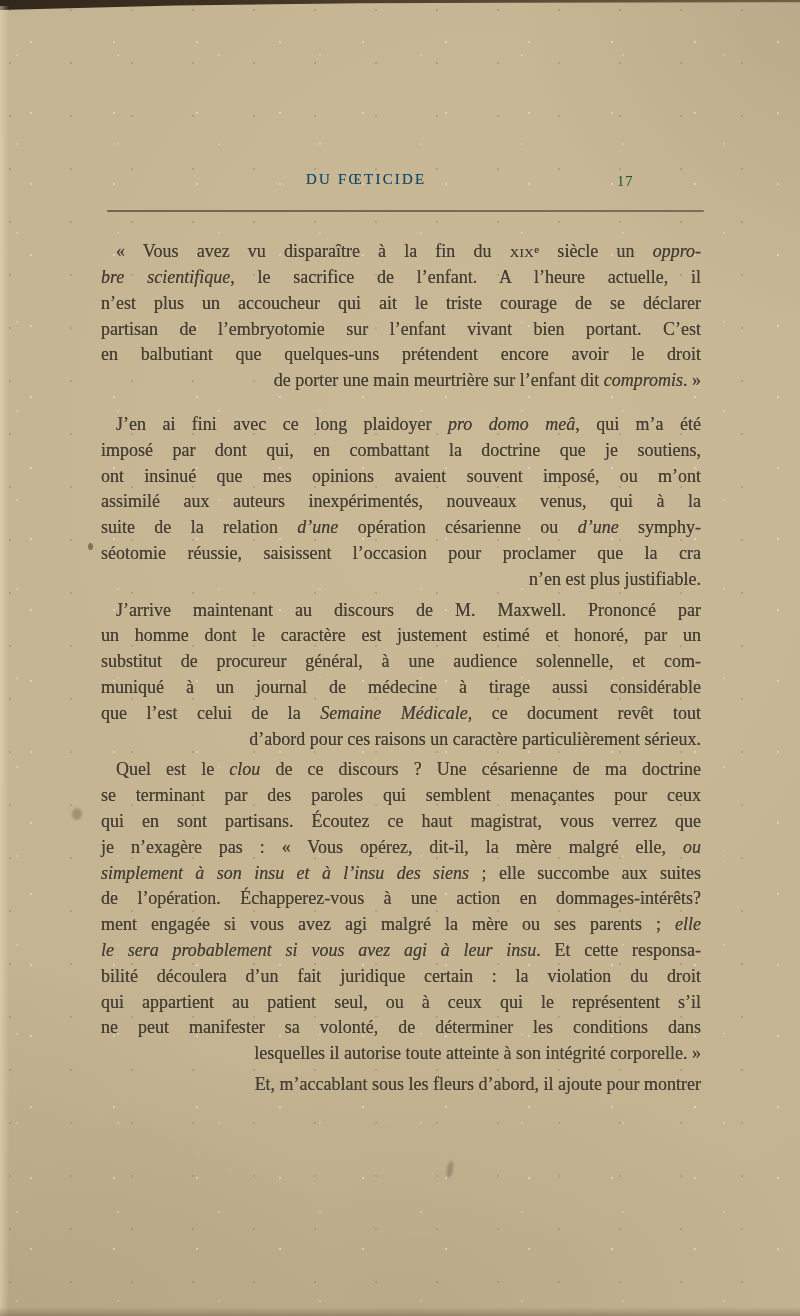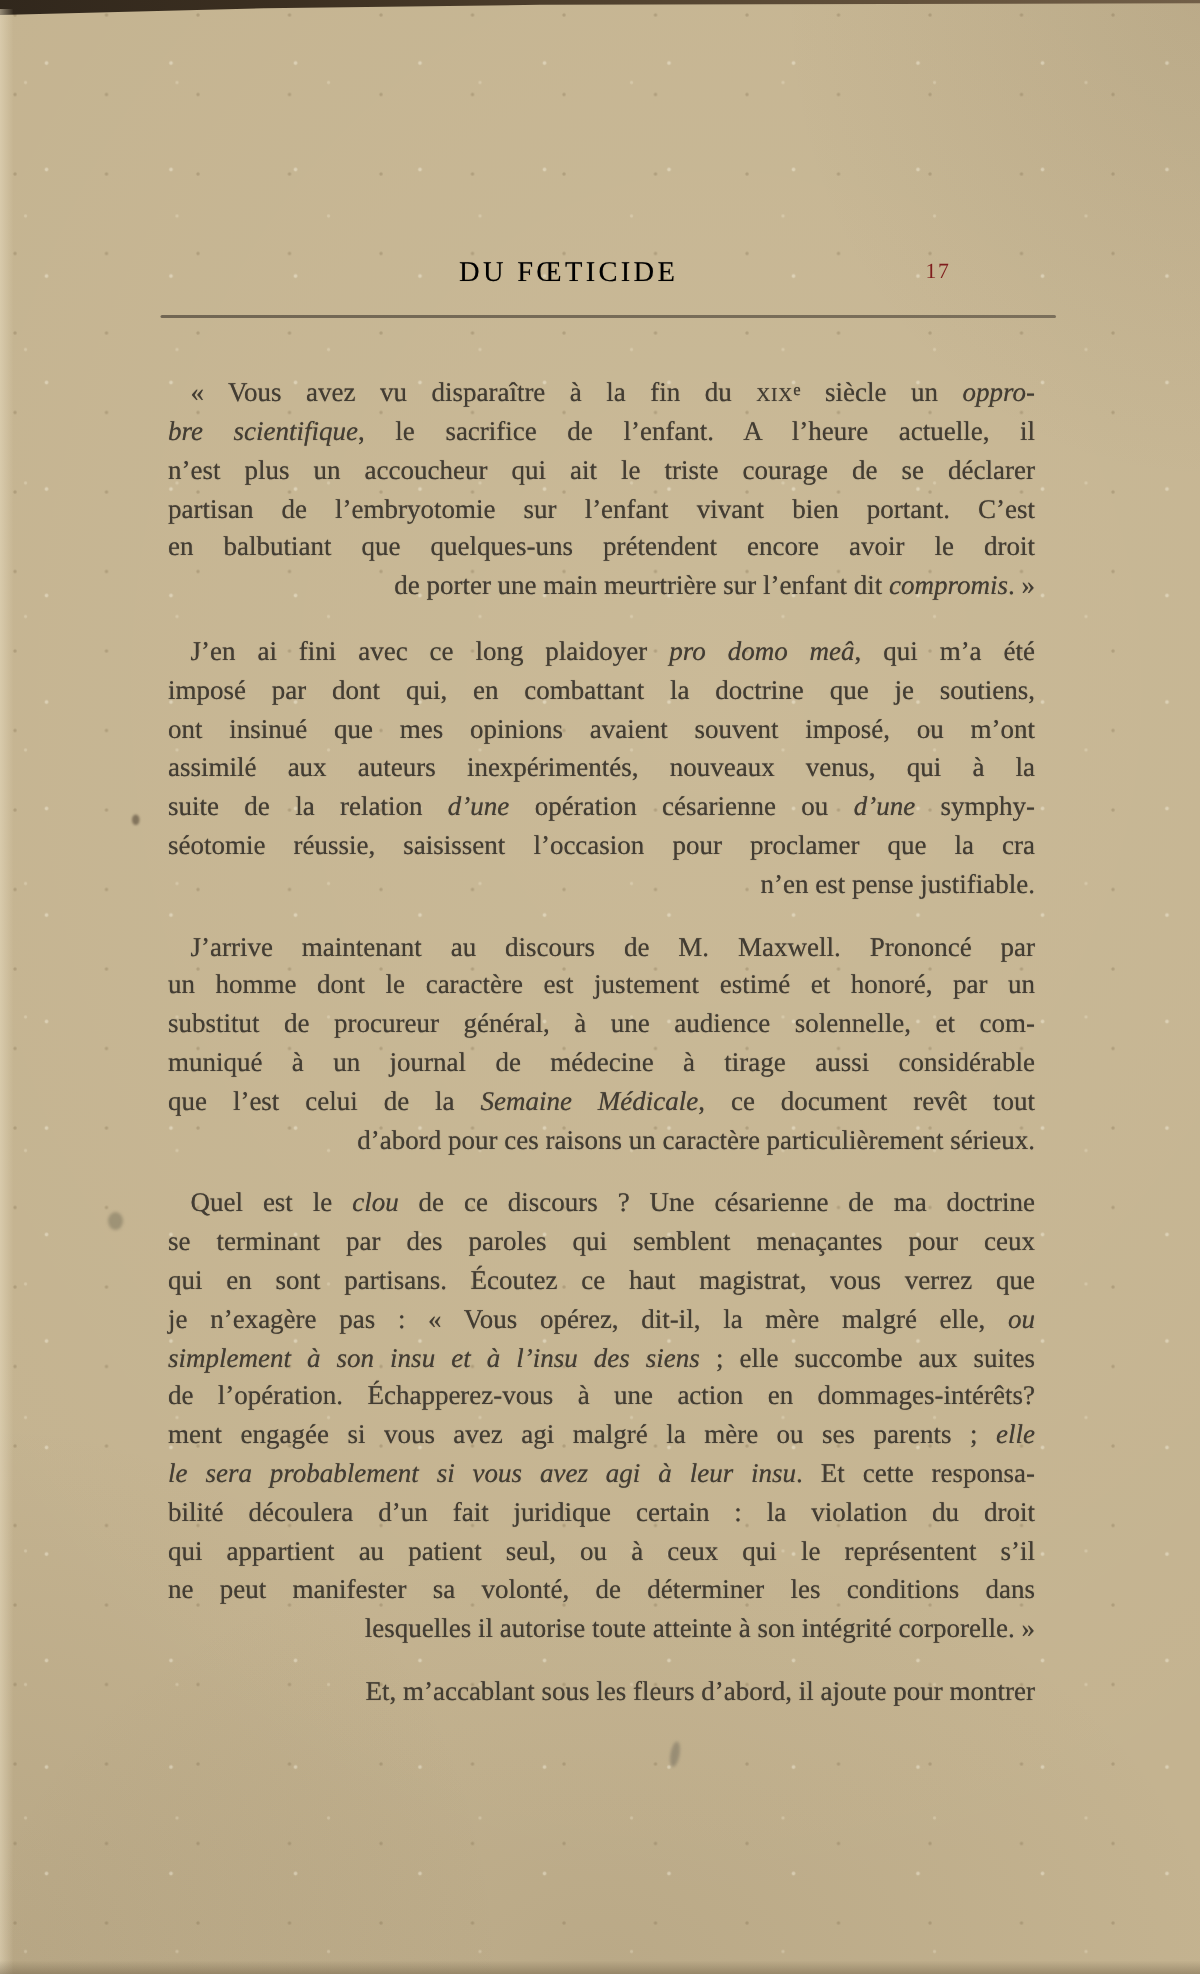--- a/index.html
+++ b/index.html
@@ -43,39 +43,39 @@
   .spot { position: absolute; border-radius: 50%; pointer-events: none; }
   .spot-1 { left: 72px; top: 808px; width: 10px; height: 12px;
             background: rgba(125,118,94,0.55); filter: blur(1.2px); }
   .spot-2 { left: 447px; top: 1161px; width: 6px; height: 17px;
             background: rgba(105,99,87,0.45); filter: blur(1px); transform: rotate(10deg); }
   .spot-3 { left: 88px; top: 543px; width: 5px; height: 7px;
             background: rgba(74,62,48,0.55); filter: blur(0.6px); }
   
   .running-title {
     position: absolute; top: 171px; left: 306px;
-    font-size: 19px; letter-spacing: 2.2px; color: #000000;
+    font-size: 15px; letter-spacing: 2.2px; color: #0c4a6e;
     text-shadow: 0 0 0.5px rgba(88,78,62,0.7);
   }
   .page-number {
     position: absolute; top: 173px; left: 617px;
-    font-size: 14.5px; letter-spacing: 1px; color: #7f1d1d;
+    font-size: 14.5px; letter-spacing: 1px; color: #14532d;
   }
   .head-rule {
     position: absolute; top: 210px; left: 107px; width: 597px; height: 2px;
     background: linear-gradient(to right, rgba(98,88,72,0.85), rgba(98,88,72,0.75));
     border-radius: 1px;
   }
   
   .text-block {
     position: absolute; top: 232px; left: 96px; width: 610px;
     font-size: 18px; line-height: 25.8px;
     text-shadow: 0 0 0.5px rgba(62,55,45,0.75);
   }
-  .para { margin: 16px; }
+  .para { margin: 5px; }
   .para.space-before { margin-top: 18px; }
   .line { text-align: right; white-space: normal; }
   .line.just { text-align: justify; text-align-last: justify; }
   .line.indent { text-indent: 15px; }
   .i  { font-style: italic; }
   .sc { font-variant: small-caps; letter-spacing: 0.5px; }
   .sup { font-size: 0.62em; vertical-align: 0.38em; }
 </style>
 </head>
 <body>
@@ -101,21 +101,21 @@
       <div class="line just"><span>en balbutiant que quelques-uns prétendent encore avoir le droit</span></div>
       <div class="line"><span>de porter une main meurtrière sur l’enfant dit </span><span class="i">compromis</span><span>. »</span></div>
     </div>
     <div class="para space-before">
       <div class="line just indent"><span>J’en ai fini avec ce long plaidoyer </span><span class="i">pro domo meâ</span><span>, qui m’a été</span></div>
       <div class="line just"><span>imposé par dont qui, en combattant la doctrine que je soutiens,</span></div>
       <div class="line just"><span>ont insinué que mes opinions avaient souvent imposé, ou m’ont</span></div>
       <div class="line just"><span>assimilé aux auteurs inexpérimentés, nouveaux venus, qui à la</span></div>
       <div class="line just"><span>suite de la relation </span><span class="i">d’une</span><span> opération césarienne ou </span><span class="i">d’une</span><span> symphy-</span></div>
       <div class="line just"><span>séotomie réussie, saisissent l’occasion pour proclamer que la cra</span></div>
-      <div class="line"><span>n’en est pense justifiable.</span></div>
+      <div class="line"><span>n’en est plus justifiable.</span></div>
     </div>
     <div class="para">
       <div class="line just indent"><span>J’arrive maintenant au discours de M. Maxwell. Prononcé par</span></div>
       <div class="line just"><span>un homme dont le caractère est justement estimé et honoré, par un</span></div>
       <div class="line just"><span>substitut de procureur général, à une audience solennelle, et com-</span></div>
       <div class="line just"><span>muniqué à un journal de médecine à tirage aussi considérable</span></div>
       <div class="line just"><span>que l’est celui de la </span><span class="i">Semaine Médicale</span><span>, ce document revêt tout</span></div>
       <div class="line"><span>d’abord pour ces raisons un caractère particulièrement sérieux.</span></div>
     </div>
     <div class="para">

